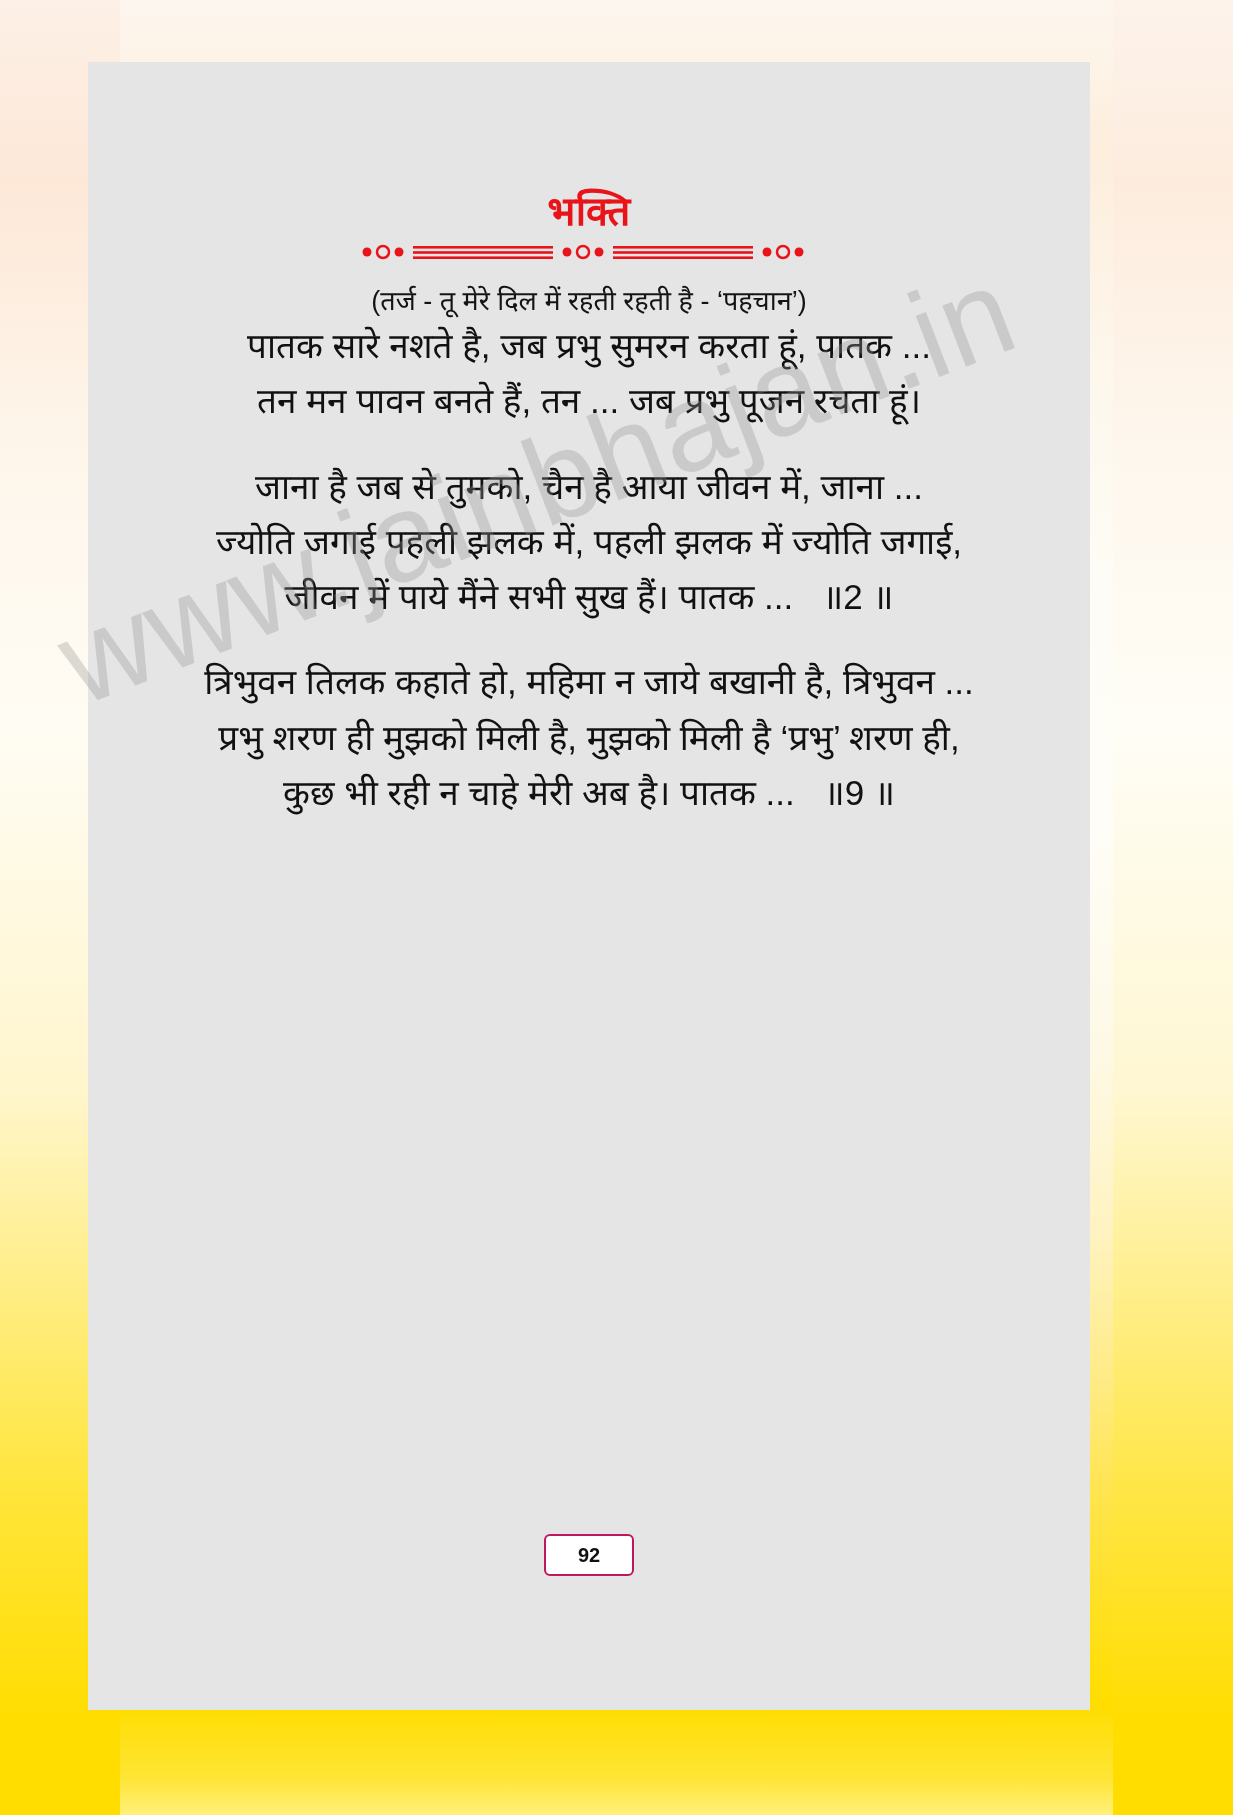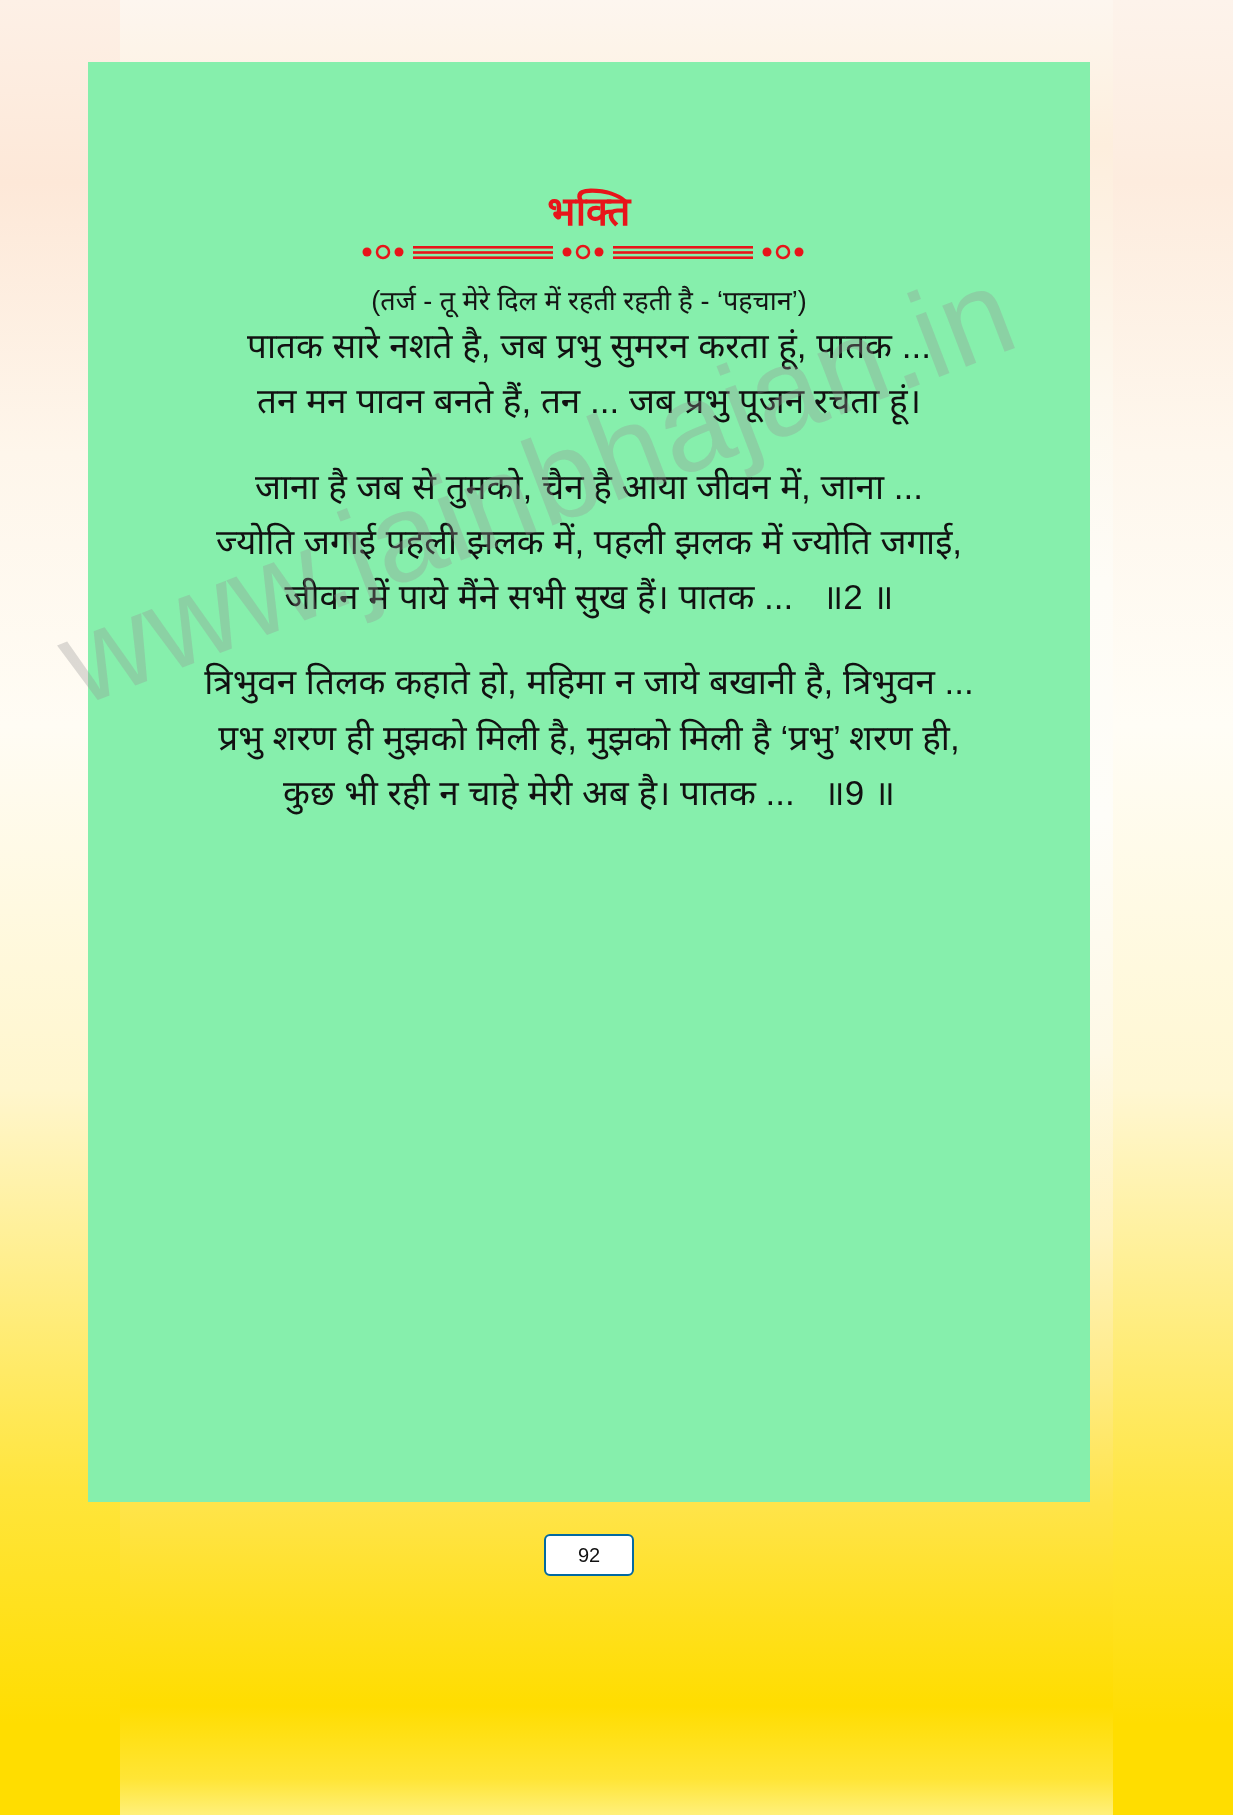--- a/index.html
+++ b/index.html
@@ -66,22 +66,22 @@
       rgba(255,230,70,1) 82%,
       rgba(255,221,0,1) 95%);
   }
 
   
   .sheet {
     position: absolute;
     left: 88px;
     top: 62px;
     width: 1002px;
-    height: 1440px;
-    background: #86efac;
+    height: 1648px;
+    background: #e5e5e5;
     box-sizing: border-box;
   }
 
   
   .rainbow-bar {
     position: absolute;
     left: 88px;
     width: 1002px;
     height: 22px;
     background: linear-gradient(90deg,
@@ -172,25 +172,25 @@
 
   
   .page-number {
     position: absolute;
     left: 50%;
     top: 1472px;
     transform: translateX(-50%);
     width: 86px;
     height: 38px;
     background: #ffffff;
-    border: 2px solid #0369a1;
+    border: 2px solid #be185d;
     border-radius: 6px;
     color: #111111;
     font-size: 20px;
-    font-weight: normal;
+    font-weight: bold;
     display: flex;
     align-items: center;
     justify-content: center;
   }
 </style>
 </head>
 <body>
 
 <div class="page">
   <div class="page-tint-left"></div>

